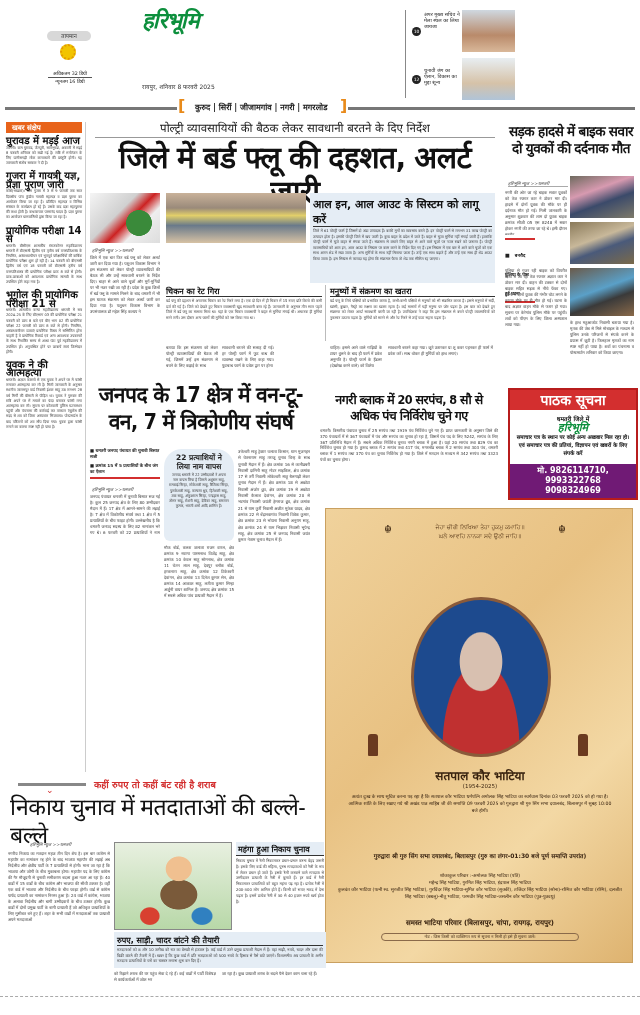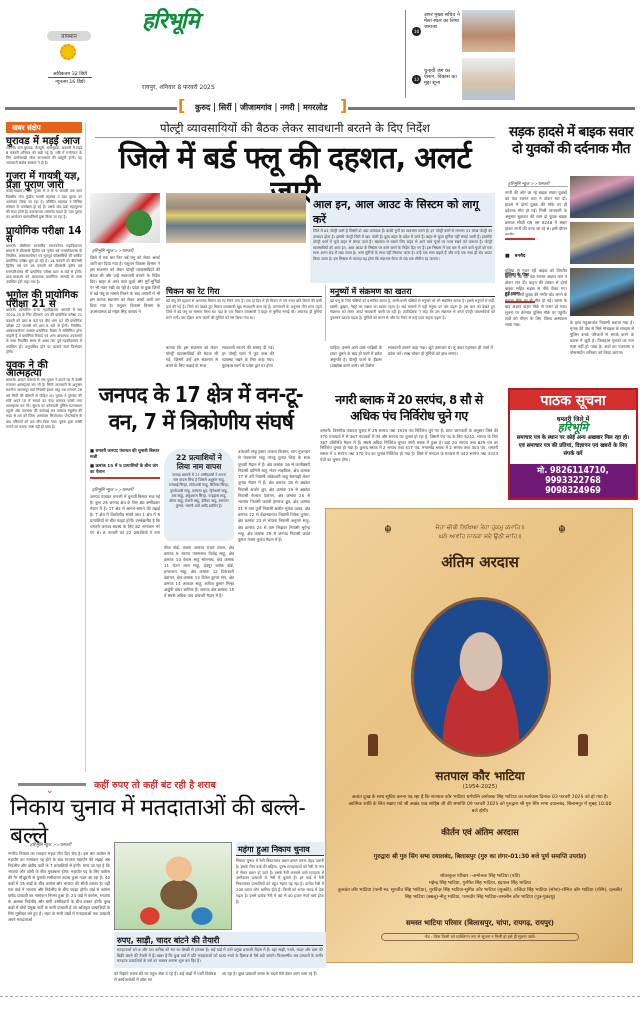--- a/index.html
+++ b/index.html
@@ -154,28 +154,26 @@
     <span>9826114710, 9993322768</span><br>
     <span>9098324969</span>
   </div>
 </div>
 
 <div class="abs obit" style="left:325px;top:508px;width:308px;height:455px;">
   <div class="abs khanda" style="left:58px;top:14px;">☬</div>
   <div class="abs khanda" style="left:232px;top:14px;">☬</div>
   <div class="abs obit-gurmukhi" style="left:60px;top:14px;width:188px;">ਜੇਹਾ ਚੀਰੀ ਲਿਖਿਆ ਤੇਹਾ ਹੁਕਮੁ ਕਮਾਹਿ॥</div>
   <div class="abs obit-gurmukhi" style="left:60px;top:23px;width:188px;">ਘਲੇ ਆਵਹਿ ਨਾਨਕਾ ਸਦੇ ਉਠੀ ਜਾਹਿ॥</div>
-  <div class="abs obit-title" style="left:0;top:42px;width:308px;">अंतिम अरदास</div>
   <div class="abs portrait" style="left:85px;top:88px;width:140px;height:160px;background:radial-gradient(ellipse at 50% 40%,#d8c0b0 0 22%,transparent 23%),radial-gradient(ellipse at 50% 95%,#c03030 0 40%,transparent 41%),#1d4a8e;"></div>
   <div class="abs" style="left:42px;top:225px;width:10px;height:22px;background:#6a3a20;border-radius:3px 3px 1px 1px;"></div>
   <div class="abs" style="left:252px;top:225px;width:10px;height:22px;background:#6a3a20;border-radius:3px 3px 1px 1px;"></div>
   <div class="abs obit-name" style="left:0;top:258px;width:308px;">सतपाल कौर भाटिया</div>
   <div class="abs obit-text" style="left:0;top:274px;width:308px;font-size:5.5px;">(1954-2025)</div>
   <div class="abs obit-text" style="left:20px;top:284px;width:268px;">अत्यंत दुःख के साथ सूचित करना पड़ रहा है कि सतपाल कौर भाटिया धर्मपत्नि अमोलक सिंह भाटिया का स्वर्गवास दिनांक 03 फरवरी 2025 को हो गया है। आत्मिक शांति के लिए रखाए गये श्री अखंड पाठ साहिब जी की समाप्ति 09 फरवरी 2025 को गुरुद्वारा श्री गुरु सिंग सभा दयालबंद, बिलासपुर में सुबह 10:00 बजे होगी।</div>
-  <div class="abs obit-strong" style="left:0;top:318px;width:308px;font-size:8.5px;">कीर्तन एवं अंतिम अरदास</div>
   <div class="abs obit-strong" style="left:4px;top:342px;width:300px;font-size:6px;">गुरुद्वारा श्री गुरु सिंग सभा दयालबंद, बिलासपुर (गुरु का लंगर-01:30 बजे पूर्ण समाप्ति उपरांत)</div>
   <div class="abs obit-text" style="left:10px;top:363px;width:288px;">शोकाकुल परिवार :-अमोलक सिंह भाटिया (पति)</div>
   <div class="abs obit-text" style="left:10px;top:370px;width:288px;">महेन्द्र सिंह भाटिया, गुरमित सिंह भाटिया, इंद्रपाल सिंह भाटिया</div>
   <div class="abs obit-text" style="left:10px;top:377px;width:288px;">कुलवंत कौर भाटिया (पत्नी स्व. सुरजीत सिंह भाटिया), गुरविंदर सिंह भाटिया-सुमित कौर भाटिया (सुक्की), तजिंदर सिंह भाटिया (सोना)-रश्मित कौर भाटिया (रश्मि), दलजीत सिंह भाटिया (बबलू)-नीतू भाटिया, परमवीर सिंह भाटिया-जसलीन कौर भाटिया (पुत्र-पुत्रवधु)</div>
   <div class="abs obit-strong" style="left:0;top:409px;width:308px;font-size:7px;">समस्त भाटिया परिवार (बिलासपुर, चांपा, रायगढ़, रायपुर)</div>
   <div class="abs obit-text" style="left:55px;top:424px;width:198px;border:1px solid #8a6a4a;border-radius:6px;font-size:4px;line-height:6px;">नोट : जिस किसी को व्यक्तिगत रूप से सूचना न मिली हो इसे ही सूचना जानें।</div>
 </div>
 
 <div class="abs" style="left:18px;top:783px;width:68px;height:3px;background:#888;"></div>
 <div class="abs" style="left:46px;top:786px;color:#d32f2f;font-size:9px;line-height:8px;">⌄</div>

